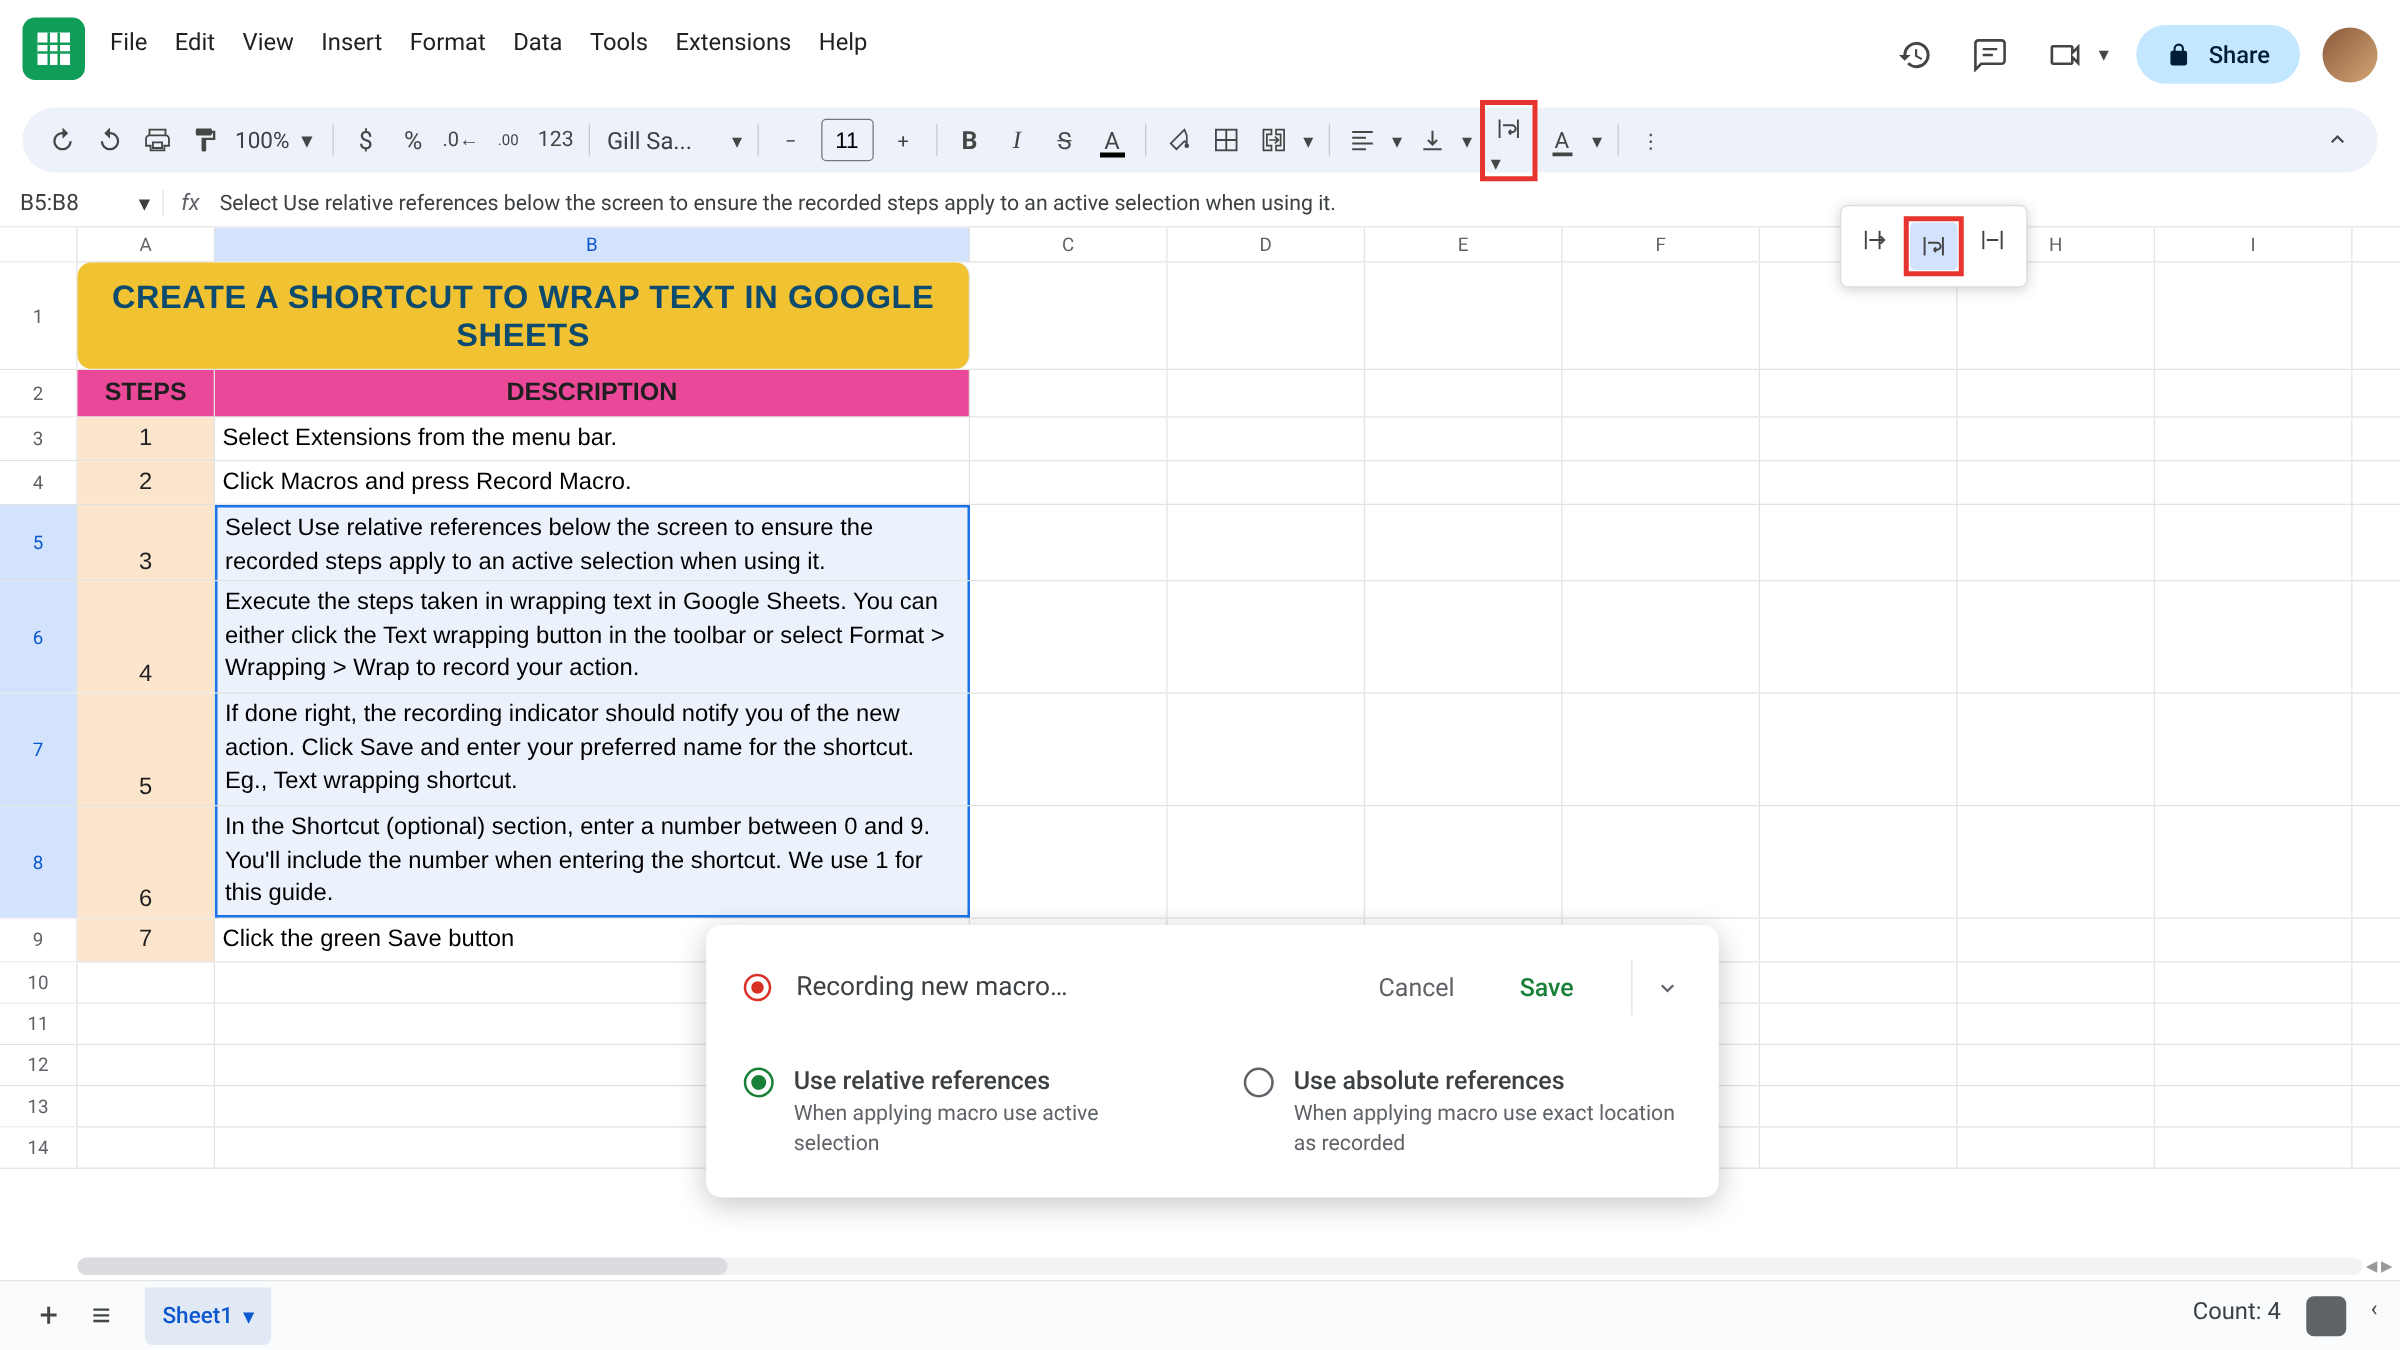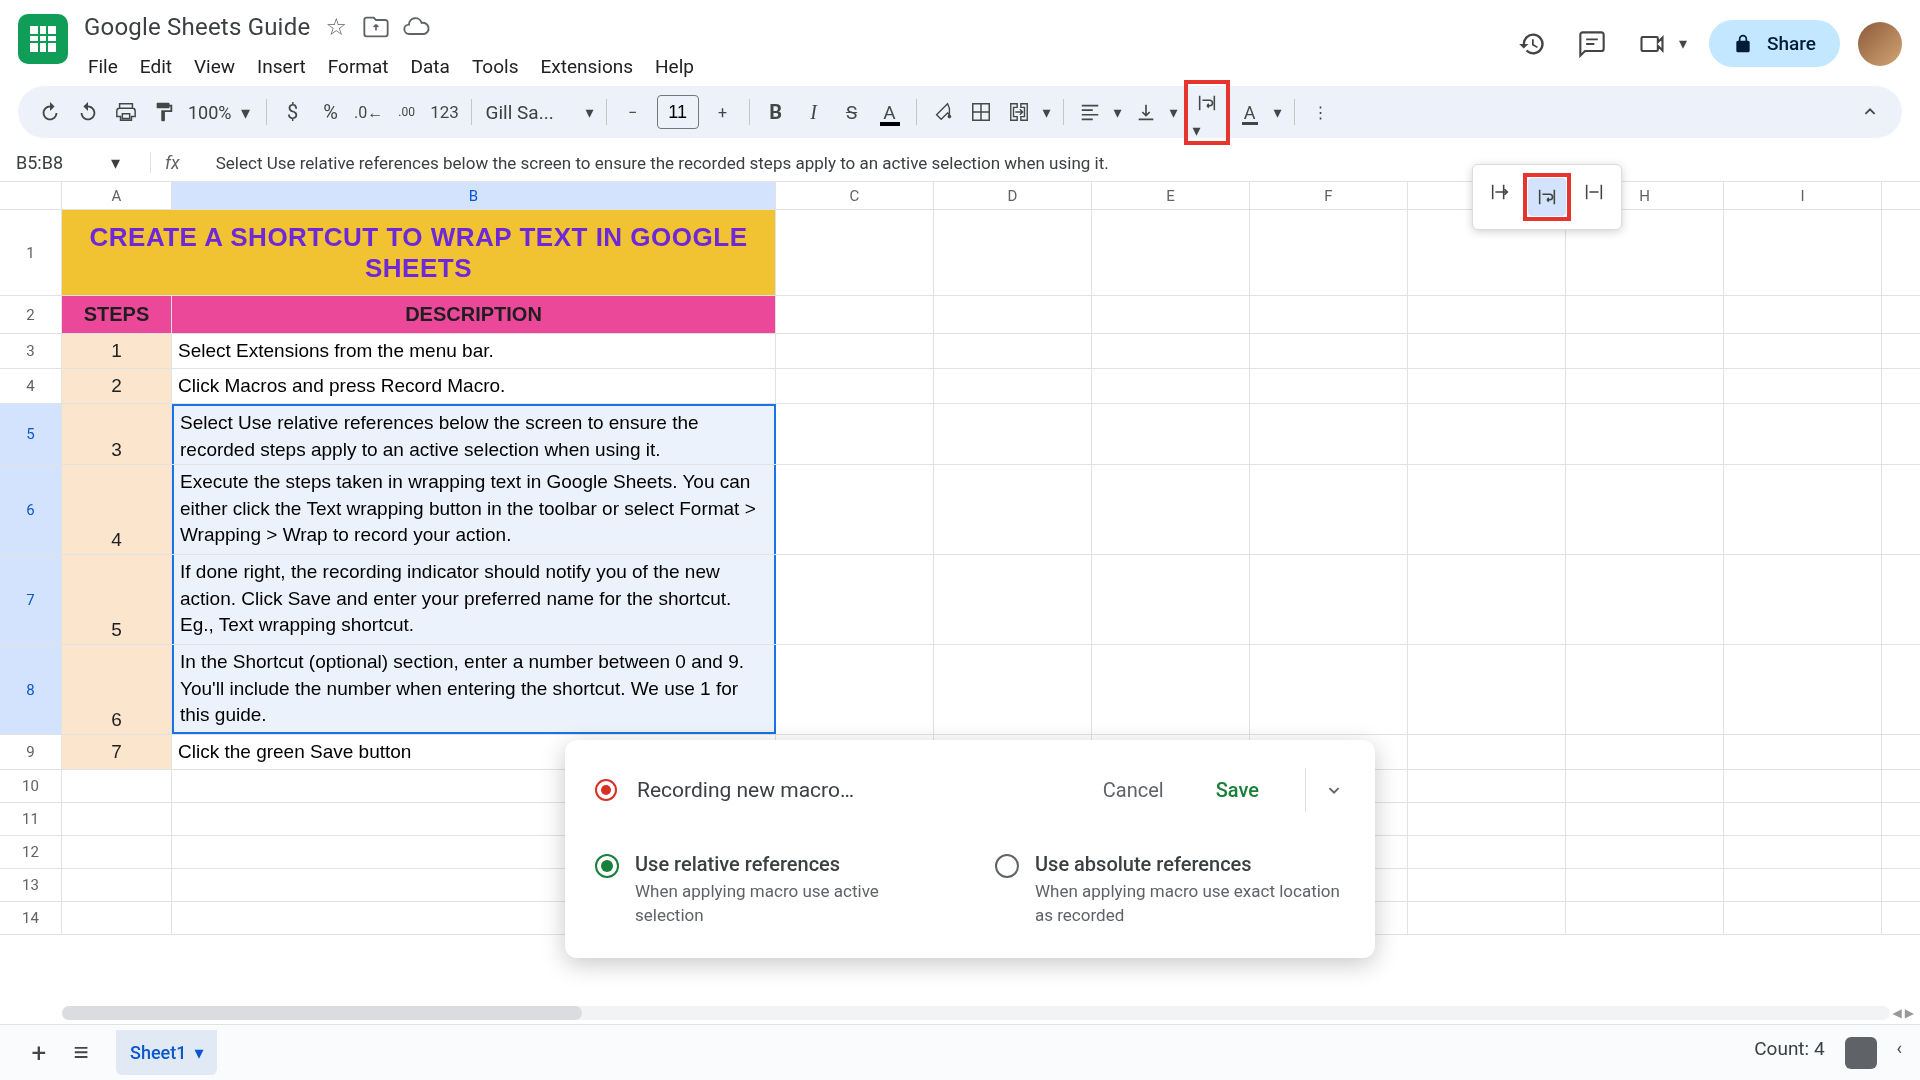--- a/index.html
+++ b/index.html
@@ -37,40 +37,40 @@
 .tb-dropdown { width: 16px; display: flex; align-items: center; justify-content: center; color: #444746; cursor: pointer; }
 .collapse-btn { margin-left: auto; }
 .highlight-box { border: 4px solid #e5352e; padding: 1px; }
 
 
 .wrap-dropdown { position: absolute; top: 164px; left: 1472px; background: #fff; border: 1px solid #dadce0; border-radius: 6px; box-shadow: 0 2px 10px rgba(0,0,0,0.18); display: flex; padding: 8px; gap: 4px; z-index: 100; }
 .wrap-opt { width: 38px; height: 38px; display: flex; align-items: center; justify-content: center; border-radius: 4px; cursor: pointer; }
 .wrap-opt.selected { background: #d3e3fd; }
 
 
-.formula-row { display: flex; align-items: center; height: 38px; border-bottom: 1px solid #e1e3e1; margin-top: 6px; gap: 20px; }
+.formula-row { display: flex; align-items: center; height: 38px; border-bottom: 1px solid #e1e3e1; margin-top: 6px; }
 .name-box { width: 130px; display: flex; align-items: center; justify-content: space-between; padding: 0 10px 0 16px; font-size: 18px; color: #3c4043; }
 .fx { padding: 0 14px; color: #5f6368; font-style: italic; font-size: 18px; border-left: 1px solid #e1e3e1; }
 .formula-input { flex: 1; font-size: 17px; color: #3c4043; padding-left: 2px; }
 
 
 .grid-area { position: relative; height: 820px; overflow: hidden; }
 .col-headers { display: flex; height: 28px; background: #fff; border-bottom: 1px solid #e1e3e1; }
 .corner { width: 62px; border-right: 1px solid #e1e3e1; background: #fff; }
 .col-h { border-right: 1px solid #e1e3e1; display: flex; align-items: center; justify-content: center; font-size: 15px; color: #5f6368; }
 .col-h.sel { background: #d3e3fd; color: #0b57d0; }
 .rows { position: relative; }
 .row { display: flex; border-bottom: 1px solid #e1e3e1; }
 .row-h { width: 62px; border-right: 1px solid #e1e3e1; display: flex; align-items: center; justify-content: center; font-size: 15px; color: #5f6368; background: #fff; }
 .row-h.sel { background: #d3e3fd; color: #0b57d0; }
 .cell { border-right: 1px solid #e1e3e1; padding: 3px 6px; font-size: 18px; display: flex; align-items: center; overflow: hidden; }
 .col-A { width: 110px; }
 .col-B { width: 604px; }
 .col-C, .col-D, .col-E, .col-F, .col-G, .col-H, .col-I { width: 158px; }
-.hdr-cell { background: #f1c232; font-family: 'Gill Sans', sans-serif; font-weight: 700; font-size: 26px; text-align: center; justify-content: center; color: #6d28d9; letter-spacing: 0.5px; }
+.hdr-cell { background: #f1c232; font-family: 'Gill Sans', sans-serif; font-weight: 700; font-size: 26px; text-align: center; justify-content: center; color: #0c4a6e; letter-spacing: 0.5px; border-radius: 11px; }
 .subhdr { background: #ec4899; font-weight: 700; font-size: 20px; justify-content: center; font-family: 'Gill Sans', sans-serif; }
 .step-num { background: #fce5cd; font-family: 'Gill Sans', sans-serif; justify-content: center; font-size: 19px; }
 .desc { font-family: 'Gill Sans', sans-serif; font-size: 19px; line-height: 1.4; color: #000; white-space: normal; align-items: flex-start; padding: 4px 6px; }
 .selected-range { background: rgba(11,87,208,0.08); }
 .sel-border-top { border-top: 2px solid #1a73e8 !important; }
 .sel-border-bot { border-bottom: 2px solid #1a73e8 !important; }
 .sel-border-left { border-left: 2px solid #1a73e8 !important; }
 .sel-border-right { border-right: 2px solid #1a73e8 !important; }
 
 
@@ -106,35 +106,20 @@
 svg { fill: currentColor; }
 </style>
 </head>
 <body>
 
 <div class="header">
   <div class="logo">
       <div class="logo-inner"></div>
     </div>
   <div class="title-area">
-    <div class="doc-title-row">
-      <span class="doc-title">Google Sheets Guide</span>
-      <span class="title-icon">☆</span>
-      <span class="title-icon">
-          <svg viewBox="0 0 24 24">
-            <path d="M10 4H4c-1.1 0-2 .9-2 2v12c0 1.1.9 2 2 2h16c1.1 0 2-.9 2-2V8c0-1.1-.9-2-2-2h-8l-2-2z" fill="none" stroke="currentColor" stroke-width="1.6"></path>
-            <path d="M12 10v5m0-5l-2 2m2-2l2 2" stroke="currentColor" stroke-width="1.4" fill="none"></path>
-          </svg>
-        </span>
-      <span class="title-icon">
-          <svg viewBox="0 0 24 24">
-            <path d="M19 18H6a4 4 0 010-8 5.5 5.5 0 0110.8-1.5A4.5 4.5 0 0119 18z" fill="none" stroke="currentColor" stroke-width="1.6"></path>
-          </svg>
-        </span>
-    </div>
     <div class="menubar">
       <span class="menu-item">File</span>
       <span class="menu-item">Edit</span>
       <span class="menu-item">View</span>
       <span class="menu-item">Insert</span>
       <span class="menu-item">Format</span>
       <span class="menu-item">Data</span>
       <span class="menu-item">Tools</span>
       <span class="menu-item">Extensions</span>
       <span class="menu-item">Help</span>

